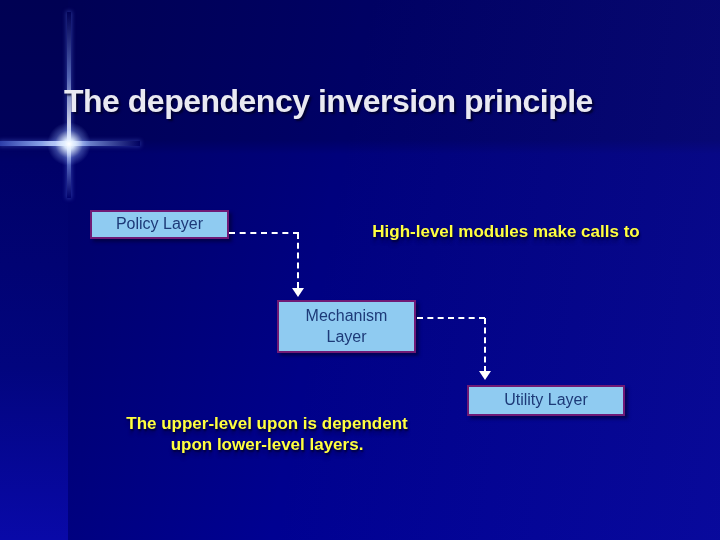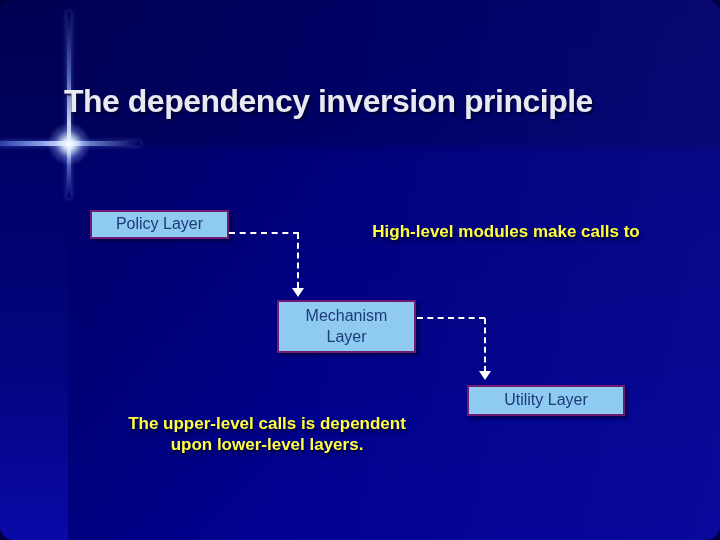--- a/index.html
+++ b/index.html
@@ -2,21 +2,20 @@
 <html><head>
 <meta charset="utf-8">
 <style>
   html, body { margin: 0; padding: 0; background: #000040; }
   .slide {
     position: relative;
     width: 720px;
     height: 540px;
     overflow: hidden;
     font-family: "Liberation Sans", sans-serif;
-    border-radius: 14px;
   }
   
   .bg-main {
     position: absolute; inset: 0;
     background: linear-gradient(to bottom,
       #000163 0%, #000167 26%, #00017b 28.5%, #000184 60%, #000192 100%);
   }
   .bg-sheen {
     position: absolute; inset: 0;
     background: linear-gradient(100deg,
@@ -123,16 +122,16 @@
 
   <div class="layer-box" id="box-utility">
     <span>Utility Layer</span>
   </div>
 
   <div class="annotation" id="annotation-top">
     <div>High-level modules make calls to</div>
   </div>
 
   <div class="annotation" id="annotation-bottom">
-    <div>The upper-level calls is dependent</div>
+    <div>The upper-level upon is dependent</div>
     <div>upon lower-level layers.</div>
   </div>
 </div>
 
 </body></html>

